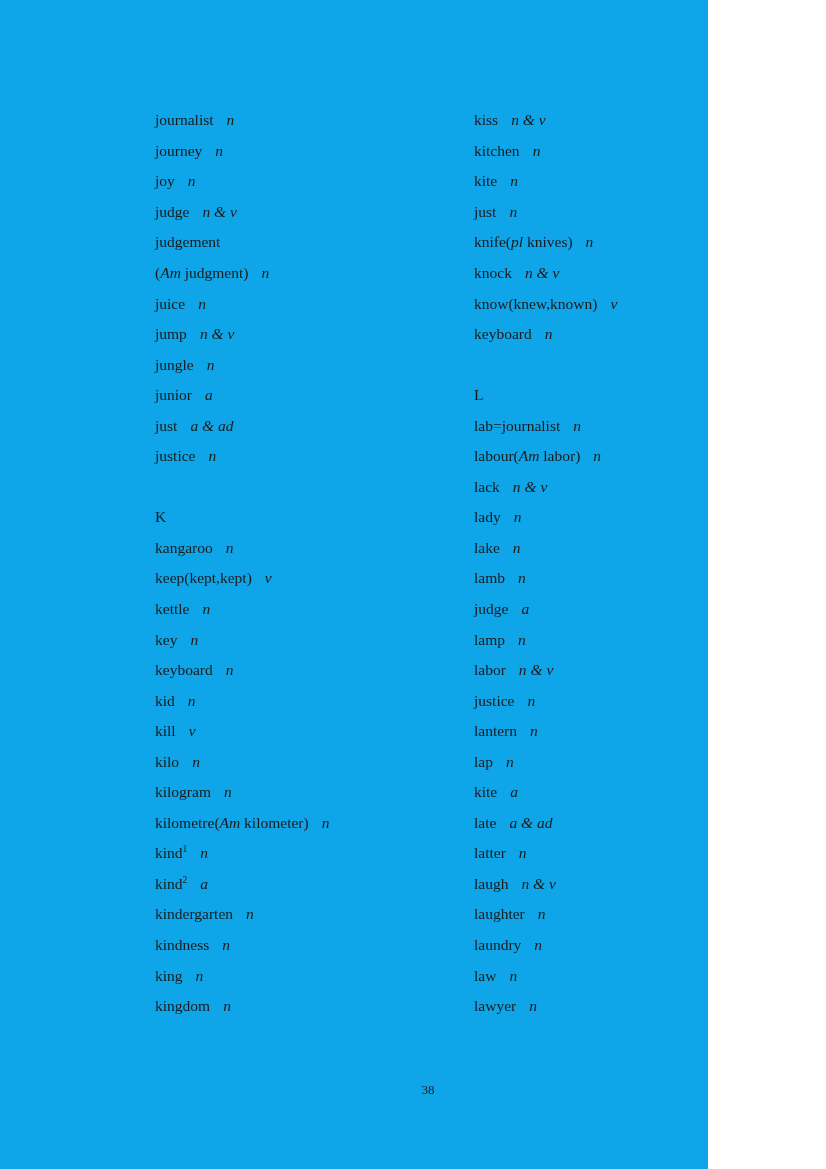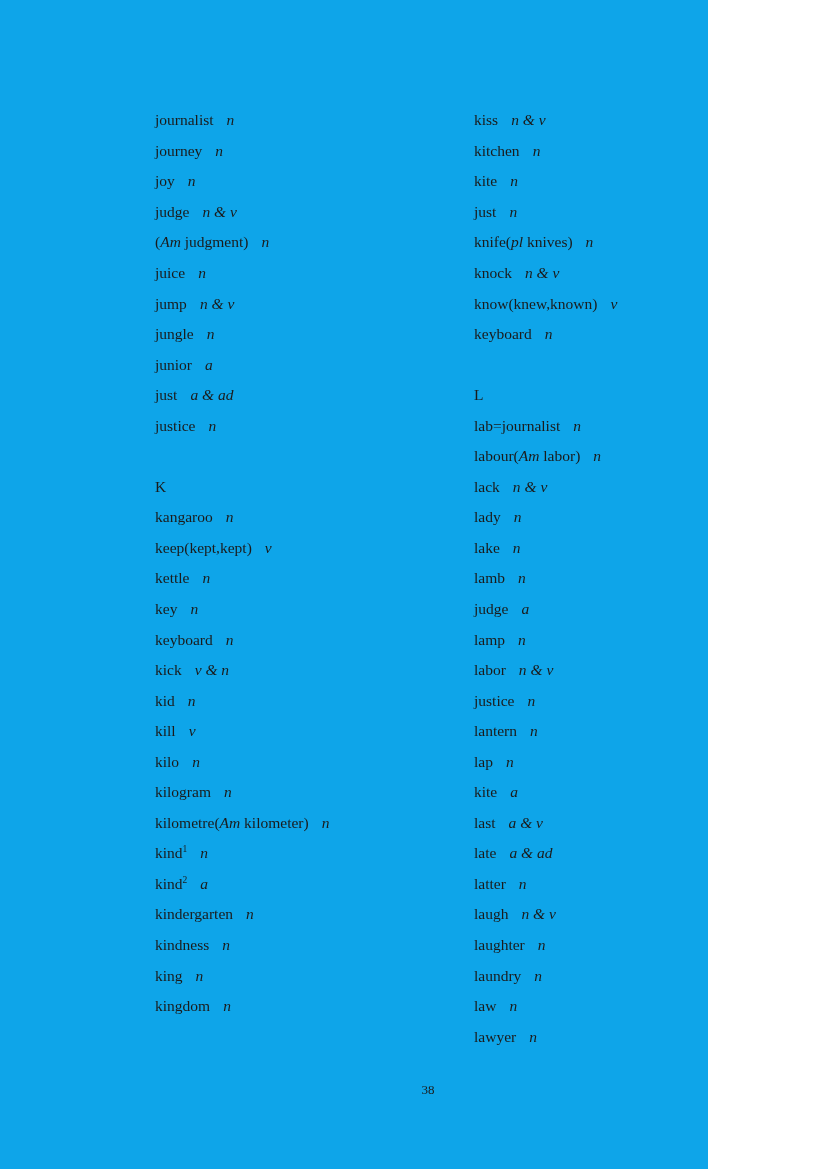--- a/index.html
+++ b/index.html
@@ -50,35 +50,35 @@
 </style>
 </head>
 <body>
 
 <div class="page">
   <div class="col col-left">
       <div class="row"><span class="word"><span>journalist</span></span><span class="pos">n</span></div>
       <div class="row"><span class="word"><span>journey</span></span><span class="pos">n</span></div>
       <div class="row"><span class="word"><span>joy</span></span><span class="pos">n</span></div>
       <div class="row"><span class="word"><span>judge</span></span><span class="pos">n &amp; v</span></div>
+      <div class="row"><span class="word"><span>judgement</span></span></div>
       <div class="row"><span class="word"><span>(</span><i>Am</i><span> judgment)</span></span><span class="pos">n</span></div>
       <div class="row"><span class="word"><span>juice</span></span><span class="pos">n</span></div>
       <div class="row"><span class="word"><span>jump</span></span><span class="pos">n &amp; v</span></div>
       <div class="row"><span class="word"><span>jungle</span></span><span class="pos">n</span></div>
       <div class="row"><span class="word"><span>junior</span></span><span class="pos">a</span></div>
       <div class="row"><span class="word"><span>just</span></span><span class="pos">a &amp; ad</span></div>
       <div class="row"><span class="word"><span>justice</span></span><span class="pos">n</span></div>
       <div class="row"></div>
       <div class="row"><span class="word">K</span></div>
       <div class="row"><span class="word"><span>kangaroo</span></span><span class="pos">n</span></div>
       <div class="row"><span class="word"><span>keep(kept,kept)</span></span><span class="pos">v</span></div>
       <div class="row"><span class="word"><span>kettle</span></span><span class="pos">n</span></div>
       <div class="row"><span class="word"><span>key</span></span><span class="pos">n</span></div>
       <div class="row"><span class="word"><span>keyboard</span></span><span class="pos">n</span></div>
-      <div class="row"><span class="word"><span>kick</span></span><span class="pos">v &amp; n</span></div>
       <div class="row"><span class="word"><span>kid</span></span><span class="pos">n</span></div>
       <div class="row"><span class="word"><span>kill</span></span><span class="pos">v</span></div>
       <div class="row"><span class="word"><span>kilo</span></span><span class="pos">n</span></div>
       <div class="row"><span class="word"><span>kilogram</span></span><span class="pos">n</span></div>
       <div class="row"><span class="word"><span>kilometre(</span><i>Am</i><span> kilometer)</span></span><span class="pos">n</span></div>
       <div class="row"><span class="word"><span>kind</span><sup>1</sup></span><span class="pos">n</span></div>
       <div class="row"><span class="word"><span>kind</span><sup>2</sup></span><span class="pos">a</span></div>
       <div class="row"><span class="word"><span>kindergarten</span></span><span class="pos">n</span></div>
       <div class="row"><span class="word"><span>kindness</span></span><span class="pos">n</span></div>
       <div class="row"><span class="word"><span>king</span></span><span class="pos">n</span></div>
@@ -101,21 +101,20 @@
       <div class="row"><span class="word"><span>lady</span></span><span class="pos">n</span></div>
       <div class="row"><span class="word"><span>lake</span></span><span class="pos">n</span></div>
       <div class="row"><span class="word"><span>lamb</span></span><span class="pos">n</span></div>
       <div class="row"><span class="word"><span>judge</span></span><span class="pos">a</span></div>
       <div class="row"><span class="word"><span>lamp</span></span><span class="pos">n</span></div>
       <div class="row"><span class="word"><span>labor</span></span><span class="pos">n &amp; v</span></div>
       <div class="row"><span class="word"><span>justice</span></span><span class="pos">n</span></div>
       <div class="row"><span class="word"><span>lantern</span></span><span class="pos">n</span></div>
       <div class="row"><span class="word"><span>lap</span></span><span class="pos">n</span></div>
       <div class="row"><span class="word"><span>kite</span></span><span class="pos">a</span></div>
-      <div class="row"><span class="word"><span>last</span></span><span class="pos">a &amp; v</span></div>
       <div class="row"><span class="word"><span>late</span></span><span class="pos">a &amp; ad</span></div>
       <div class="row"><span class="word"><span>latter</span></span><span class="pos">n</span></div>
       <div class="row"><span class="word"><span>laugh</span></span><span class="pos">n &amp; v</span></div>
       <div class="row"><span class="word"><span>laughter</span></span><span class="pos">n</span></div>
       <div class="row"><span class="word"><span>laundry</span></span><span class="pos">n</span></div>
       <div class="row"><span class="word"><span>law</span></span><span class="pos">n</span></div>
       <div class="row"><span class="word"><span>lawyer</span></span><span class="pos">n</span></div>
     </div>
   <div class="page-number">38</div>
 </div>

